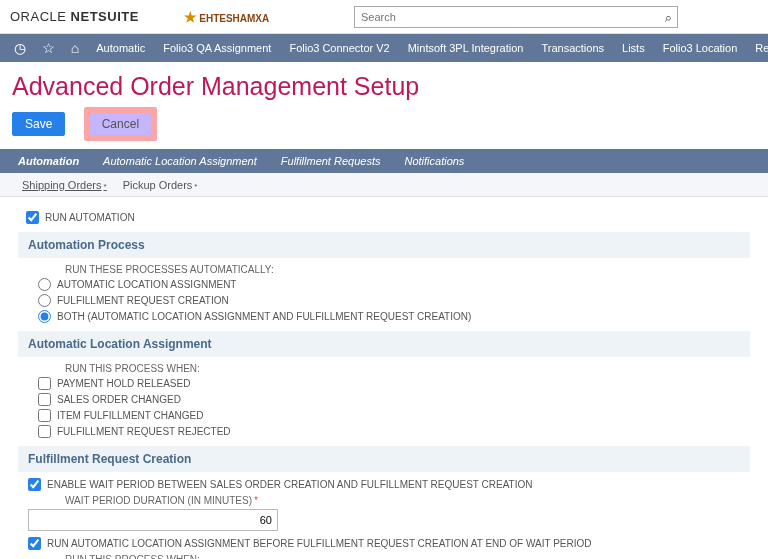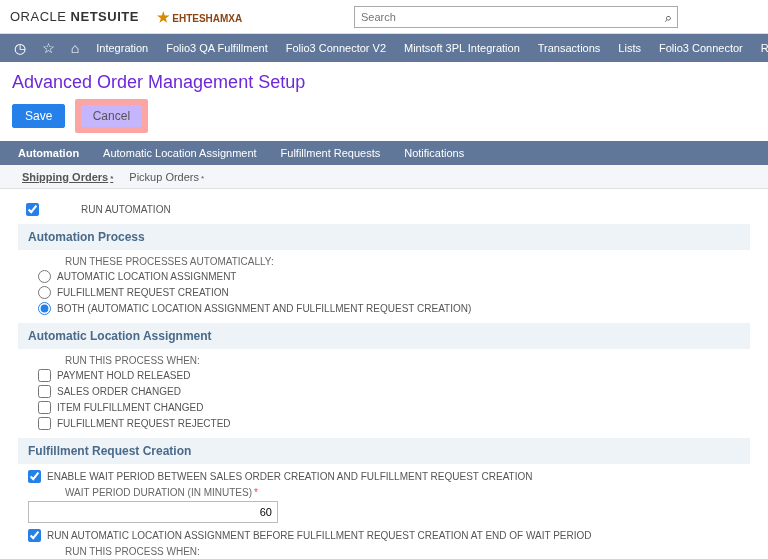--- a/index.html
+++ b/index.html
@@ -1,49 +1,49 @@
 <!DOCTYPE html>
 <html><head>
 <meta charset="utf-8">
 <style>
   * { box-sizing: border-box; margin: 0; padding: 0; }
   body { font-family: Arial, Helvetica, sans-serif; font-size: 12px; color: #333; background: #fff; width: 768px; }
   
-  .top-bar { display: flex; align-items: center; padding: 16px 10px; border-bottom: 1px solid #ddd; height: 34px; }
+  .top-bar { display: flex; align-items: center; padding: 16px 10px; border-bottom: 1px solid #ddd; height: 34px; gap: 27px; }
   .logo-text { font-size: 13px; letter-spacing: 0.5px; color: #333; font-weight: 400; }
   .logo-text .bold { font-weight: 700; }
   .company-badge { margin-left: 18px; font-size: 10px; font-weight: 700; color: #8b4513; position: relative; }
   .company-badge::before { content: "★"; color: #d88a00; font-size: 14px; position: relative; top: 0; }
   .search-wrap { margin-left: auto; margin-right: 80px; position: relative; }
   .search-input { width: 324px; height: 22px; padding: 2px 24px 2px 6px; border: 1px solid #aaa; font-size: 11px; }
   .search-icon { position: absolute; right: 6px; top: 4px; color: #333; font-size: 13px; }
   
   .nav-bar { background: #607799; color: #fff; display: flex; align-items: center; height: 28px; padding: 0 6px; font-size: 11px; }
   .nav-icon { padding: 0 8px; font-size: 14px; cursor: pointer; }
   .nav-item { padding: 0 9px; cursor: pointer; white-space: nowrap; }
   
-  .page-title { color: #6d28d9; font-size: 18px; font-weight: 400; padding: 10px 12px 6px; }
+  .page-title { color: #be185d; font-size: 25px; font-weight: 400; padding: 10px 12px 6px; }
   
   .btn-row { padding: 0 12px 8px; }
-  .btn { display: inline-block; padding: 4px 12px; font-size: 12px; border-radius: 2px; cursor: pointer; margin-right: 6px; }
+  .btn { display: inline-block; padding: 4px 12px; font-size: 12px; border-radius: 2px; cursor: pointer; margin-right: 15px; }
   .btn-primary { background: #2680e9; color: #fff; border: 1px solid #2680e9; }
   .btn-secondary { background: #c4b5fd; color: #555; border: 6px solid #fca5a5; }
   
   .main-tabs { background: #607799; color: #fff; display: flex; height: 24px; align-items: center; font-size: 11px; padding: 0 6px; }
-  .main-tab { padding: 0 12px; cursor: pointer; line-height: 24px; }
+  .main-tab { padding: 0 12px; cursor: pointer; line-height: 24px; font-style: italic; }
   .main-tab.active { font-weight: 700; }
   
   .sub-tabs { background: #f4f6f9; border-bottom: 1px solid #e0e0e0; display: flex; height: 24px; align-items: center; font-size: 11px; padding: 0 14px; }
   .sub-tab { padding: 0 8px; cursor: pointer; color: #555; }
-  .sub-tab.active { font-weight: 700; text-decoration: underline; }
+  .sub-tab.active { font-weight: 400; text-decoration: underline; }
   .mini-star { font-size: 8px; margin-left: 2px; }
   
   .content { padding: 10px 18px 20px; }
   
-  .check-row { display: flex; align-items: center; margin: 4px 0 4px 8px; font-size: 10px; color: #555; gap: 36px; }
+  .check-row { display: flex; align-items: center; margin: 4px 0 4px 8px; font-size: 10px; color: #555; }
   .check-row input, .radio-row input { margin-right: 6px; accent-color: #2680e9; }
   
   .section-head { background: #eef3f8; color: #4a6a8a; font-size: 12px; font-weight: 700; padding: 6px 10px; margin: 8px 0 6px; }
   
   .section-body { padding: 0 10px; }
   .field-label { font-size: 10px; color: #666; margin: 4px 0 3px; padding-left: 37px; }
   .radio-row { display: flex; align-items: center; margin: 3px 0 3px 10px; font-size: 10px; color: #555; }
   .check-block { margin: 3px 0 3px 10px; display: flex; align-items: center; font-size: 10px; color: #555; }
   .check-block input { margin-right: 6px; accent-color: #2680e9; }
   
@@ -64,27 +64,27 @@
   <div class="search-wrap">
     <input class="search-input" placeholder="Search" style="">
     <span class="search-icon">⌕</span>
   </div>
 </div>
 
 <div class="nav-bar">
   <span class="nav-icon">◷</span>
   <span class="nav-icon">☆</span>
   <span class="nav-icon">⌂</span>
-  <span class="nav-item">Integration</span>
-  <span class="nav-item">Folio3 QA Fulfillment</span>
+  <span class="nav-item">Automatic</span>
+  <span class="nav-item">Folio3 QA Assignment</span>
   <span class="nav-item">Folio3 Connector V2</span>
   <span class="nav-item">Mintsoft 3PL Integration</span>
   <span class="nav-item">Transactions</span>
   <span class="nav-item">Lists</span>
-  <span class="nav-item">Folio3 Connector</span>
+  <span class="nav-item">Folio3 Location</span>
   <span class="nav-item">Reports</span>
 
 </div>
 
 <div class="page-title">Advanced Order Management Setup</div>
 
 <div class="btn-row">
   <span class="btn btn-primary">Save</span>
   <span class="btn btn-secondary">Cancel</span>
 </div>

